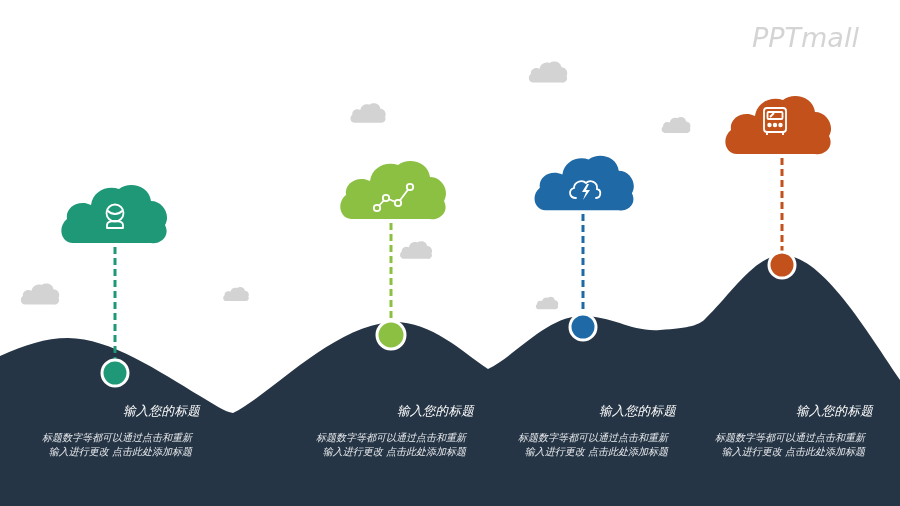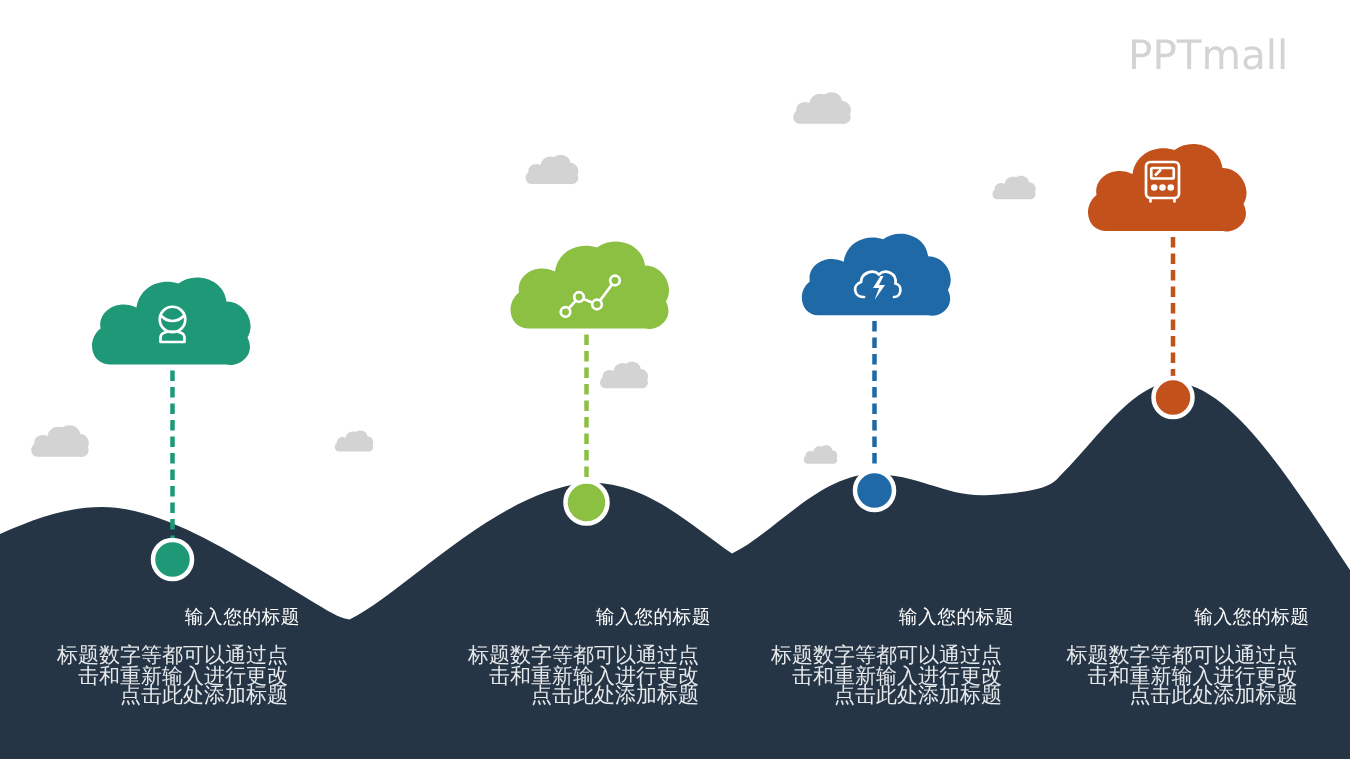--- a/index.html
+++ b/index.html
@@ -1,28 +1,28 @@
 <!DOCTYPE html>
 <html><head>
 <meta charset="utf-8">
 <style>
   * { margin: 0; padding: 0; box-sizing: border-box; }
   html, body { width: 900px; height: 506px; overflow: hidden; background: #ffffff; }
   body { position: relative; font-family: "DejaVu Sans", "Liberation Sans", sans-serif; }
-  .stage { position: absolute; left: 0; top: 0; width: 752px; height: 506px; }
+  .stage { position: absolute; left: 0; top: 0; width: 752px; height: 506px; font-style: italic; }
   svg.scene { position: absolute; left: 0; top: 0; }
   .logo {
     position: absolute; left: 752px; top: 22px;
     font-family: "DejaVu Sans", sans-serif;
     font-size: 27px; font-weight: normal; letter-spacing: 0px;
     color: #d4d4d4;
   }
   .item-text { position: absolute; width: 170px; text-align: right; color: #ffffff; }
   .item-title { font-size: 12.5px; line-height: 16px; letter-spacing: 0.3px; }
-  .item-desc { margin-top: 12px; font-size: 14px; line-height: 13.5px; color: #e6e9ec; padding: 0 8px; }
+  .item-desc { margin-top: 12px; font-size: 10px; line-height: 13.5px; color: #e6e9ec; padding: 0 8px; }
 </style>
 </head>
 <body>
 
 <div class="stage">
 
   <svg class="scene" width="900" height="506" viewBox="0 0 900 506">
     <defs>
       <symbol id="cloud" viewBox="0 0 110 66">
         <path d="M14 62 C2 62 -2 46 8 38 C6 26 20 18 32 24 C34 10 48 4 60 8 C70 0 90 4 92 20 C104 20 112 34 106 44 C112 56 100 64 92 62 Z"></path>

